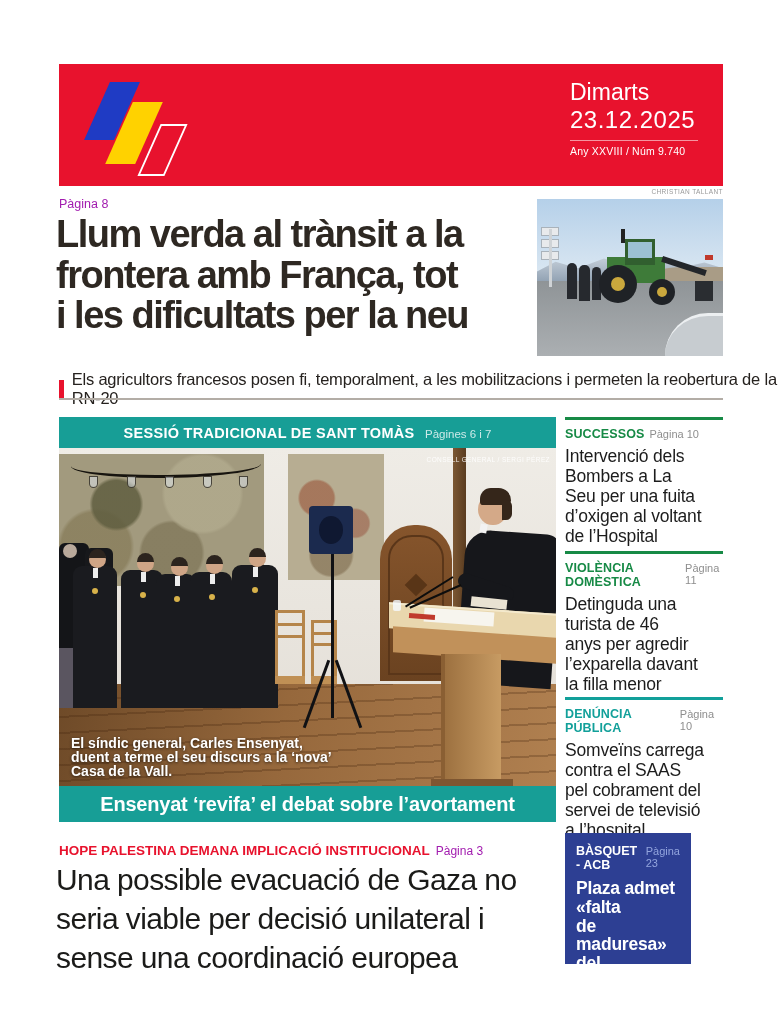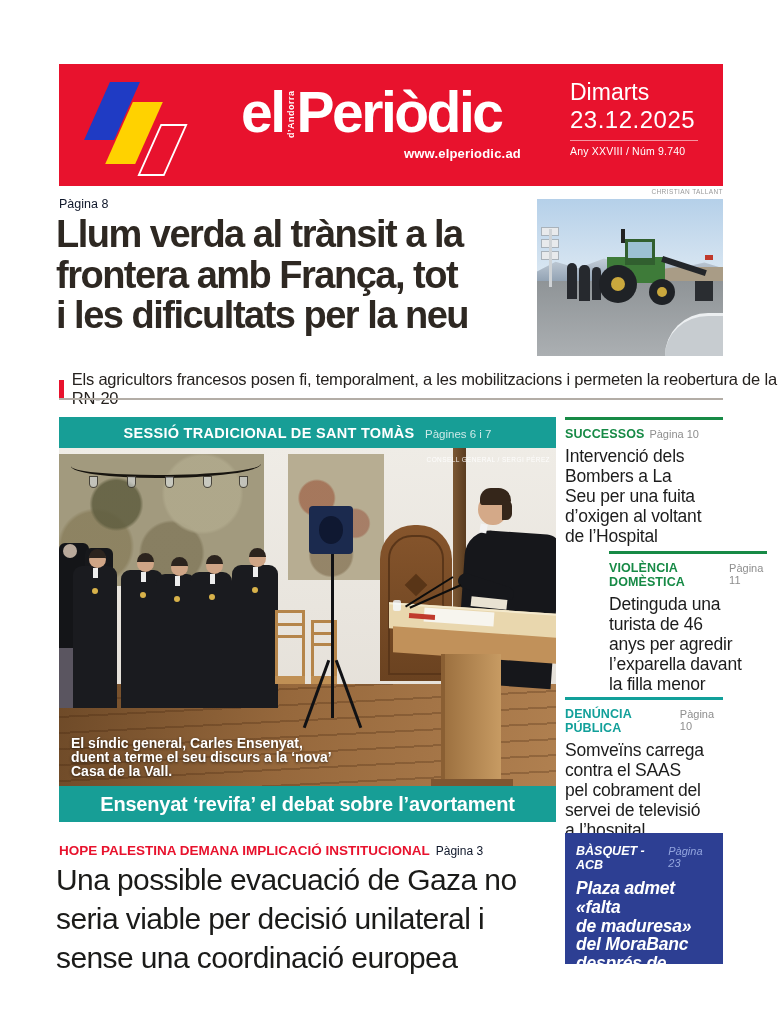--- a/index.html
+++ b/index.html
@@ -24,21 +24,21 @@
   .site { position:absolute; right:2px; top:64px; font-size:13px; font-weight:bold; letter-spacing:.2px; }
   .dateblock { position:absolute; left:511px; top:15px; width:136px; color:#fff; }
   .db-day  { font-size:23px; line-height:26px; }
   .db-date { font-size:24px; line-height:30px; letter-spacing:.5px; }
   .db-line { width:128px; height:1px; background:rgba(255,255,255,.55); margin:5px 0 4px 0; }
   .db-ed   { font-size:10.5px; letter-spacing:.2px; }
 
   
   .kicker { position:absolute; display:flex; align-items:baseline; gap:6px; }
   .kicker .kr { color:#E8122D; font-weight:bold; }
-  .kicker .kp { color:#0f172a; }
+  .kicker .kp { color:#a21caf; }
   .kicker1 { left:59px; top:197px; } .kicker1 .kr { font-size:15px; } .kicker1 .kp { font-size:12.5px; }
   .headline1 { position:absolute; left:56px; top:214px; width:492px; font-size:38px; line-height:40.5px;
                font-weight:bold; color:#2E2822; letter-spacing:-1.5px; }
   .subhead { position:absolute; left:59px; top:370px; display:flex; align-items:center; }
   .subhead .bar { width:5px; height:19px; background:#E8122D; margin-right:8px; }
   .subhead .txt { font-size:16.5px; color:#26221F; letter-spacing:-.2px; }
   .rule-main { position:absolute; left:59px; top:398px; width:664px; height:2px; background:#B3ADA6; }
 
   .kicker2 { left:59px; top:843px; } .kicker2 .kr { font-size:13.5px; } .kicker2 .kp { font-size:12px; }
   .headline2 { position:absolute; left:56px; top:860px; width:514px; font-size:30px; line-height:39px;
@@ -132,46 +132,38 @@
   
   .sidebar { position:absolute; left:565px; top:417px; width:158px; height:412px; }
   .side-sec { position:absolute; width:158px; }
   .side-rule { height:3px; }
   .side-kicker { display:flex; align-items:baseline; gap:5px; margin-top:7px; }
   .side-kicker .kr { font-size:12.5px; font-weight:bold; letter-spacing:.1px; }
   .side-kicker .kp { font-size:11px; color:#8E8E8E; }
   .side-hl { margin-top:5px; font-size:17.5px; line-height:20px; color:#1C1C1C; letter-spacing:-.2px; }
 
   
-  .sportbox { position:absolute; left:565px; top:833px; width:158px; height:131px;
-              background:#2D3F93; padding:11px 11px;font-style:italic; }
+  .sportbox { position:absolute; left:565px; top:833px; width:126px; height:131px;
+              background:#2D3F93; padding:11px 11px; }
   .sportbox .sk { display:flex; align-items:baseline; gap:5px; }
   .sportbox .kr { color:#fff; font-size:12.5px; font-weight:bold; }
   .sportbox .kp { color:#93A5DE; font-size:11px; }
   .sportbox .hl { margin-top:7px; color:#fff; font-size:17.5px; line-height:18.8px;
                   font-weight:bold; letter-spacing:-.2px; }
 </style>
 </head>
 <body>
 
 <div class="page">
 
   <header class="masthead">
     <div class="logo">
       <div class="mark mark-blue"></div>
       <div class="mark mark-yellow"></div>
       <div class="mark mark-outline"></div>
-    </div>
-    <div class="wordmark">
-      <div class="brand-row">
-        <span class="brand-prefix">el</span>
-        <span class="brand-region">d’Andorra</span>
-        <span class="brand-name">Periòdic</span>
-      </div>
-      <div class="site">www.elperiodic.ad</div>
     </div>
     <div class="dateblock">
       <div class="db-day">Dimarts</div>
       <div class="db-date">23.12.2025</div>
       <div class="db-line"></div>
       <div class="db-ed">Any XXVIII / Núm 9.740</div>
     </div>
   </header>
 
   <div class="kicker kicker1">
@@ -326,21 +318,21 @@
       <div class="side-kicker">
         <span class="kr" style="color:#178A46;">SUCCESSOS</span>
         <span class="kp">Pàgina 10</span>
       </div>
       <div class="side-hl pre">Intervenció dels
 Bombers a La
 Seu per una fuita
 d’oxigen al voltant
 de l’Hospital</div>
     </div>
-    <div class="side-sec" style="top:134px;margin-left:44px;">
+    <div class="side-sec" style="top:134px;">
       <div class="side-rule" style="background:#178A46;"></div>
       <div class="side-kicker">
         <span class="kr" style="color:#178A46;">VIOLÈNCIA DOMÈSTICA</span>
         <span class="kp">Pàgina 11</span>
       </div>
       <div class="side-hl pre">Detinguda una
 turista de 46
 anys per agredir
 l’exparella davant
 la filla menor</div>

